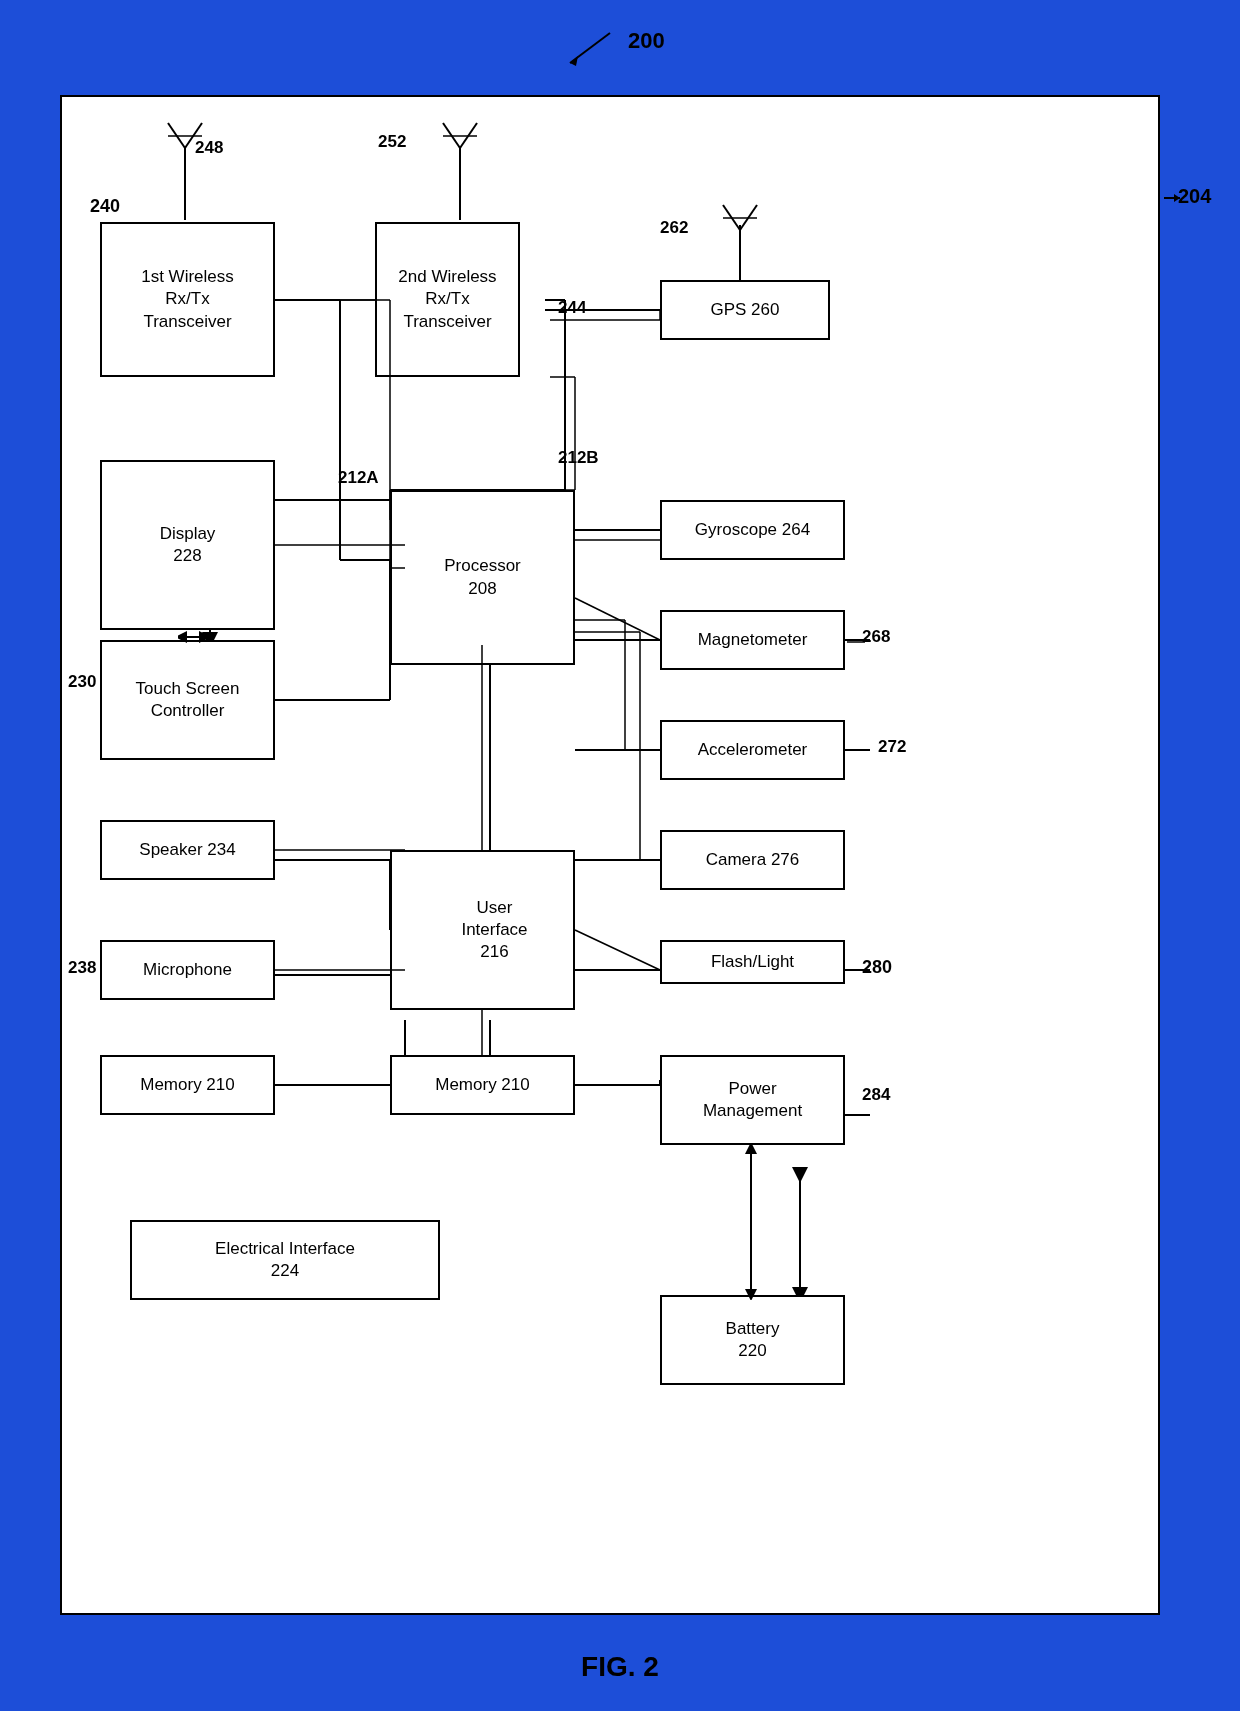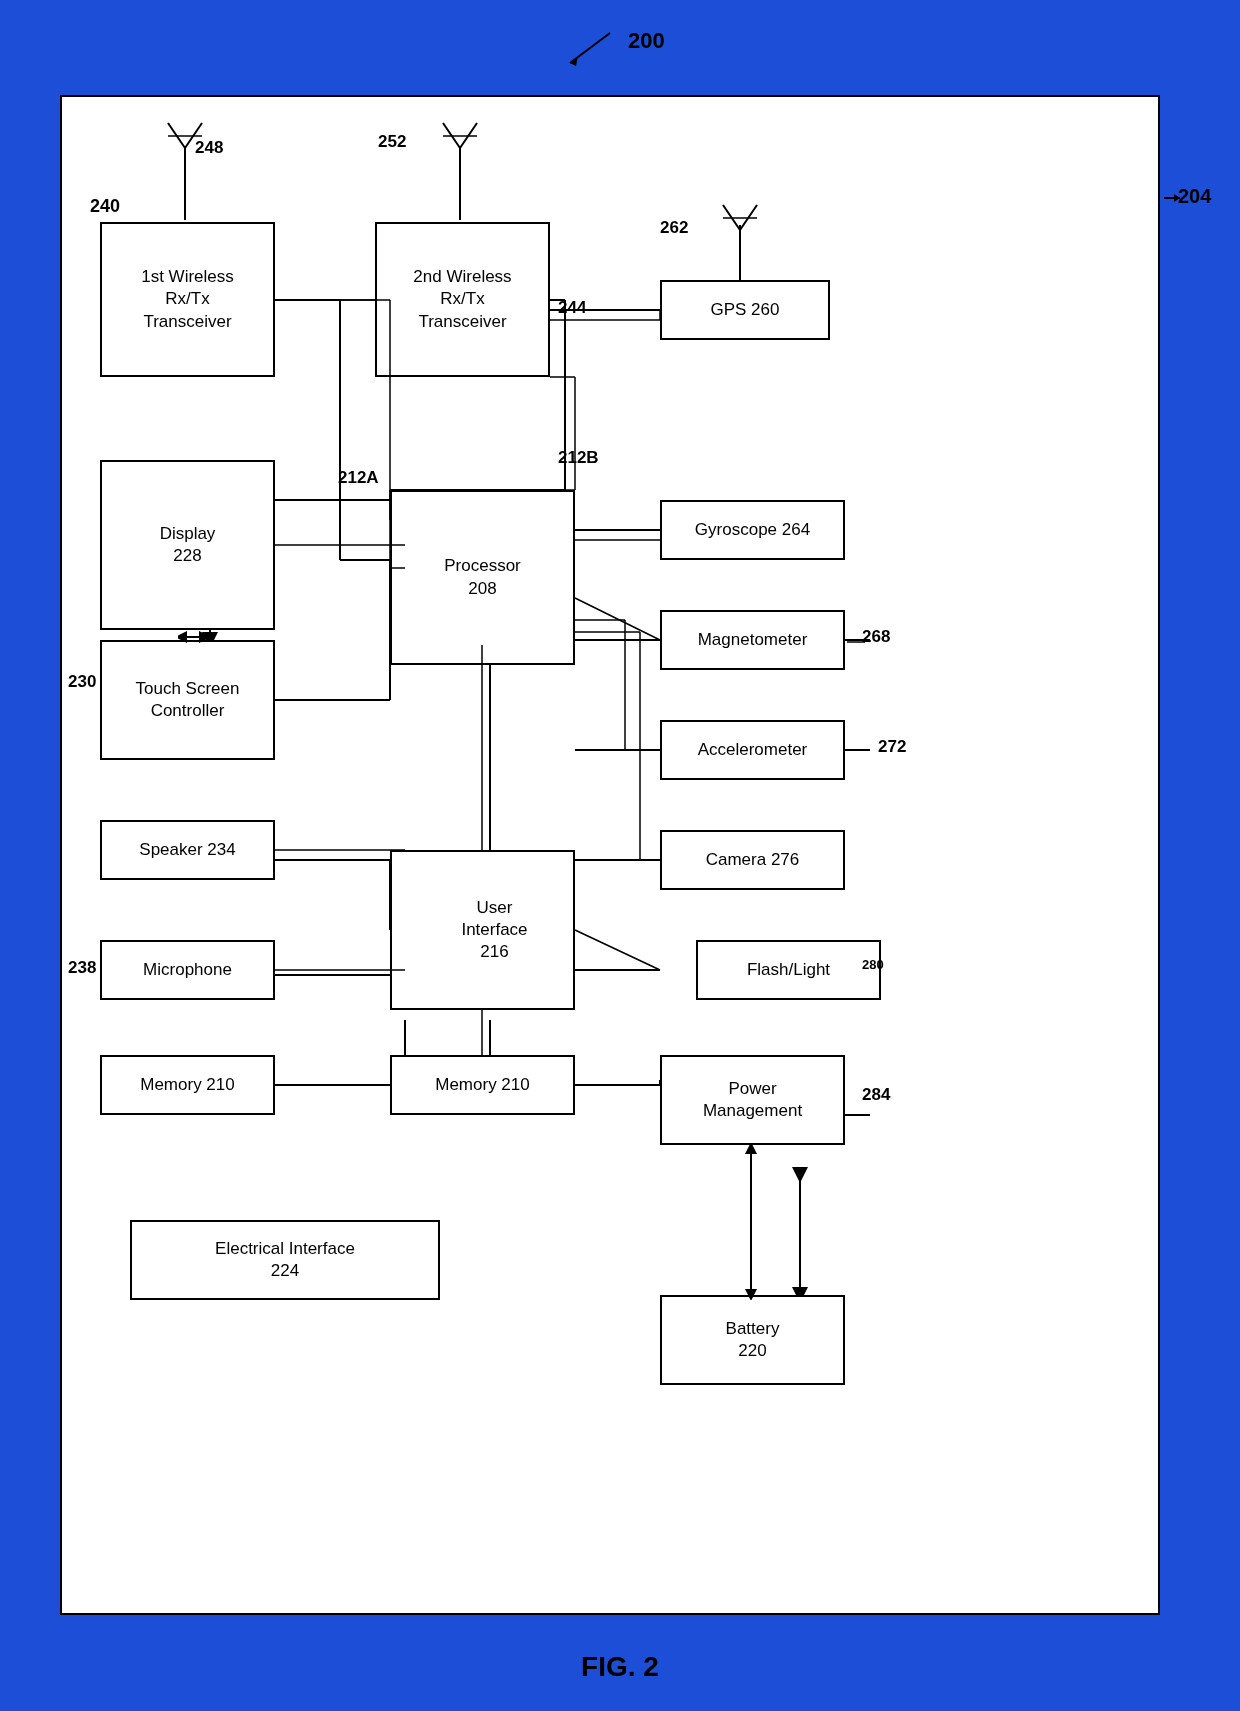--- a/index.html
+++ b/index.html
@@ -172,21 +172,21 @@
     <line x1="27" y1="30" x2="44" y2="5" stroke="#000" stroke-width="2"></line>
     <line x1="10" y1="18" x2="44" y2="18" stroke="#000" stroke-width="1.5"></line>
   </svg>
   <span style="position:absolute; top:218px; left:660px; font-size:17px; font-weight:bold;">262</span>
 
   <div class="comp-box" style="left:100px; top:222px; width:175px; height:155px;">
     <span>1st Wireless<br>Rx/Tx<br>Transceiver</span>
   </div>
   <span style="position:absolute; top:196px; left:90px; font-size:18px; font-weight:bold;">240</span>
 
-  <div class="comp-box" style="left:375px; top:222px; width:175px; height:155px;">
+  <div class="comp-box" style="left:375px; top:222px; width:145px; height:155px;">
     <span>2nd Wireless<br>Rx/Tx<br>Transceiver</span>
   </div>
 
   <div class="comp-box" style="left:660px; top:280px; width:170px; height:60px;">
     <span>GPS 260</span>
   </div>
 
   <span style="position:absolute; top:298px; left:558px; font-size:17px; font-weight:bold;">244</span>
 
   <span style="position:absolute; top:448px; left:558px; font-size:17px; font-weight:bold;">212B</span>
@@ -228,24 +228,24 @@
   </div>
 
   <div class="comp-box" style="left:100px; top:820px; width:175px; height:60px;">
     <span>Speaker 234</span>
   </div>
 
   <div class="comp-box" style="left:390px; top:850px; width:185px; height:160px;padding-left:24px;">
     <span>User<br>Interface<br>216</span>
   </div>
 
-  <div class="comp-box" style="left:660px; top:940px; width:185px; height:60px;margin-left:36px;">
+  <div class="comp-box" style="left:660px; top:940px; width:185px; height:44px;">
     <span>Flash/Light</span>
   </div>
-  <span style="position:absolute; top:957px; left:862px; font-size:13px; font-weight:bold;">280</span>
+  <span style="position:absolute; top:957px; left:862px; font-size:18px; font-weight:bold;">280</span>
 
   <div class="comp-box" style="left:100px; top:940px; width:175px; height:60px;">
     <span>Microphone</span>
   </div>
   <span style="position:absolute; top:958px; left:68px; font-size:17px; font-weight:bold;">238</span>
 
   <div class="comp-box" style="left:100px; top:1055px; width:175px; height:60px;">
     <span>Memory 210</span>
   </div>
 

